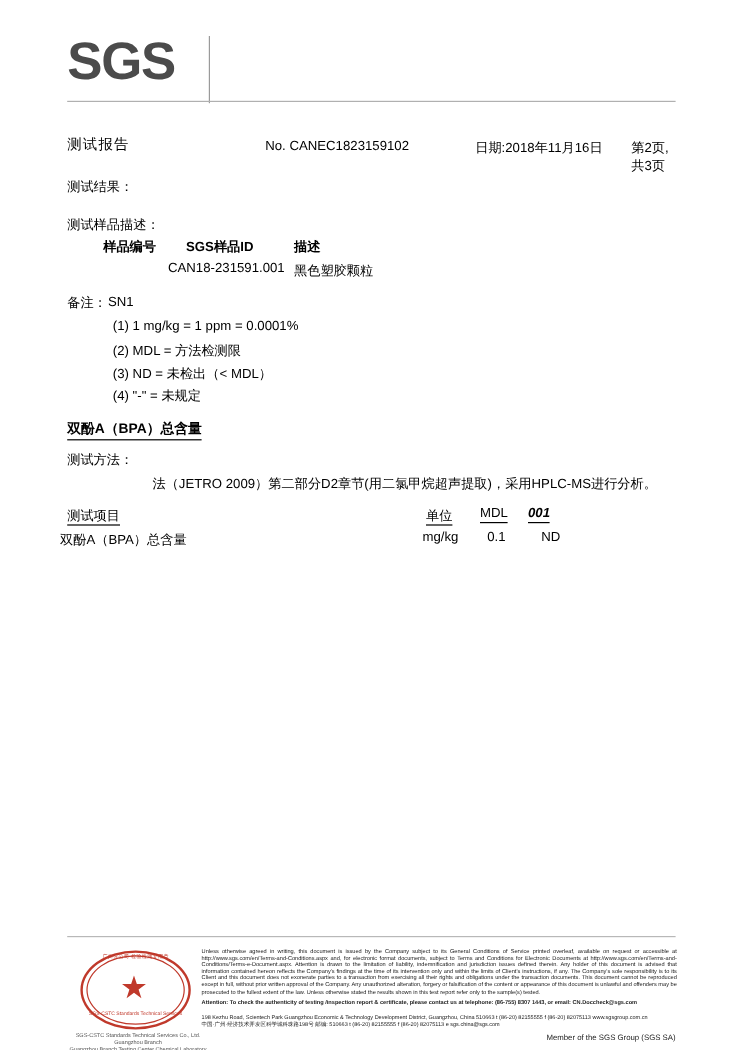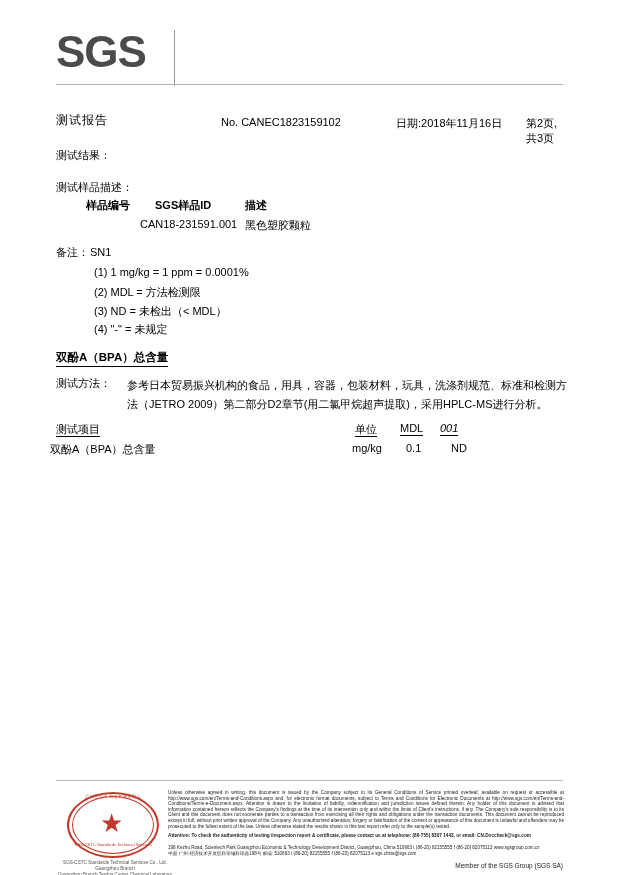--- a/index.html
+++ b/index.html
@@ -169,21 +169,21 @@
     top: 422px;
     font-size: 11px;
   }
   .res-head span {
     border-bottom: 1px solid #000;
     padding-bottom: 1px;
   }
   .rh-item { left: 56px; }
   .rh-unit { left: 355px; }
   .rh-mdl { left: 400px; }
-  .rh-001 { left: 440px; font-style: italic; }
+  .rh-001 { left: 440px; font-style: italic; font-weight: bold; }
 
   .res-row {
     position: absolute;
     top: 442px;
     font-size: 11px;
   }
   .rr-item { left: 50px; }
   .rr-unit { left: 352px; }
   .rr-mdl { left: 406px; }
   .rr-val { left: 451px; }
@@ -328,21 +328,20 @@
   <div class="tbl-cell td-desc">黑色塑胶颗粒</div>
 
   <div class="notes-label">备注：</div>
   <div class="note note-1">(1) 1 mg/kg = 1 ppm = 0.0001%</div>
   <div class="note note-2">(2) MDL = 方法检测限</div>
   <div class="note note-3">(3) ND = 未检出（&lt; MDL）</div>
   <div class="note note-4">(4) "-" = 未规定</div>
 
   <div class="section-title">双酚A（BPA）总含量</div>
   <div class="method-label">测试方法：</div>
-  <div class="method-text-1">参考日本贸易振兴机构的食品，用具，容器，包装材料，玩具，洗涤剂规范、标准和检测方</div>
   <div class="method-text-2">法（JETRO 2009）第二部分D2章节(用二氯甲烷超声提取)，采用HPLC-MS进行分析。</div>
 
   <div class="res-head rh-item"><span>测试项目</span></div>
   <div class="res-head rh-unit"><span>单位</span></div>
   <div class="res-head rh-mdl"><span>MDL</span></div>
   <div class="res-head rh-001"><span>001</span></div>
 
   <div class="res-row rr-item">双酚A（BPA）总含量</div>
   <div class="res-row rr-unit">mg/kg</div>
   <div class="res-row rr-mdl">0.1</div>

